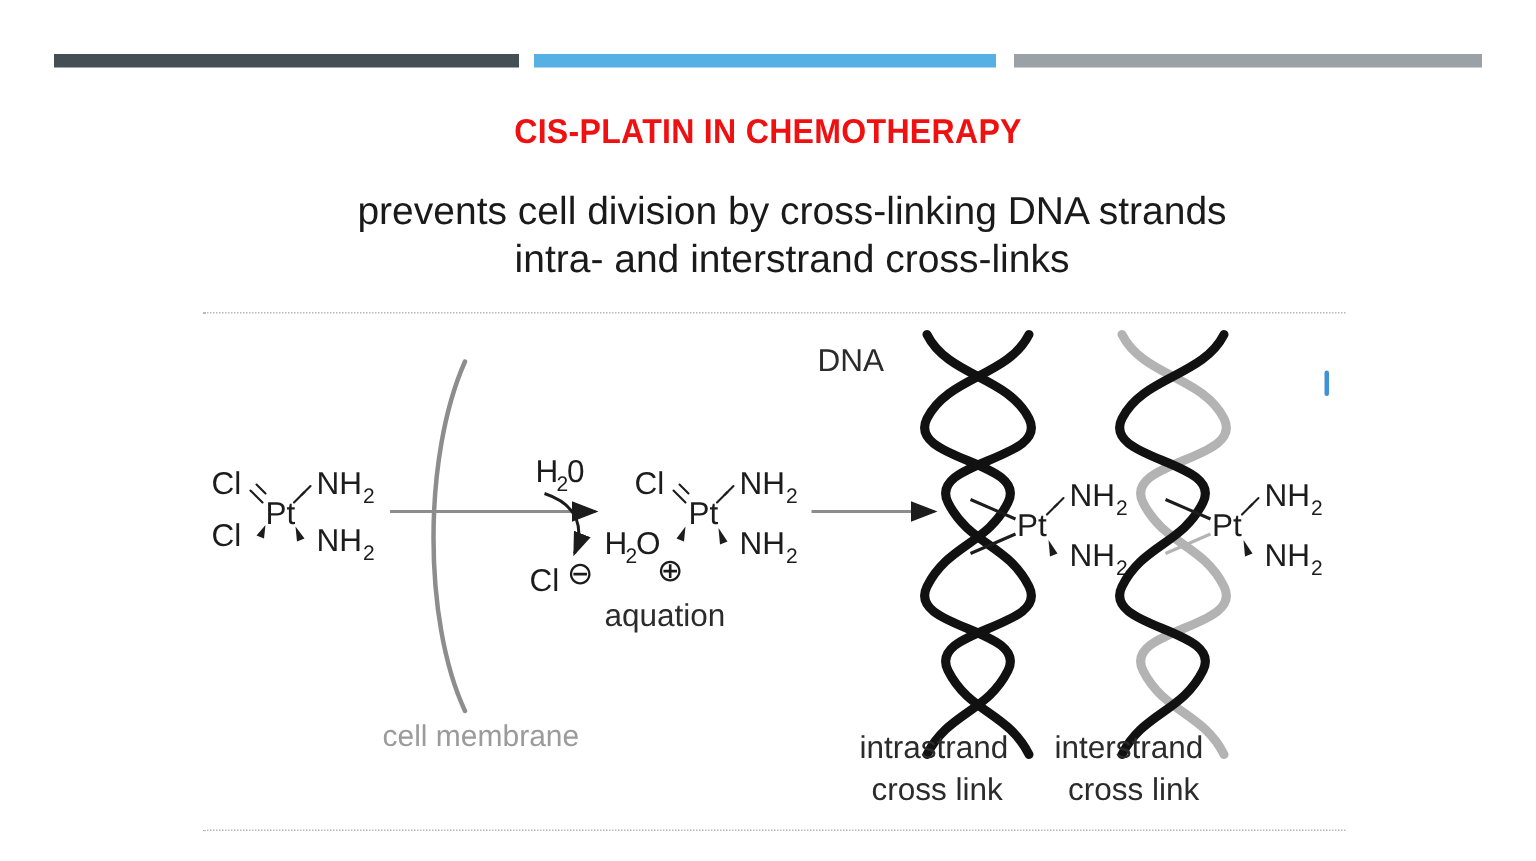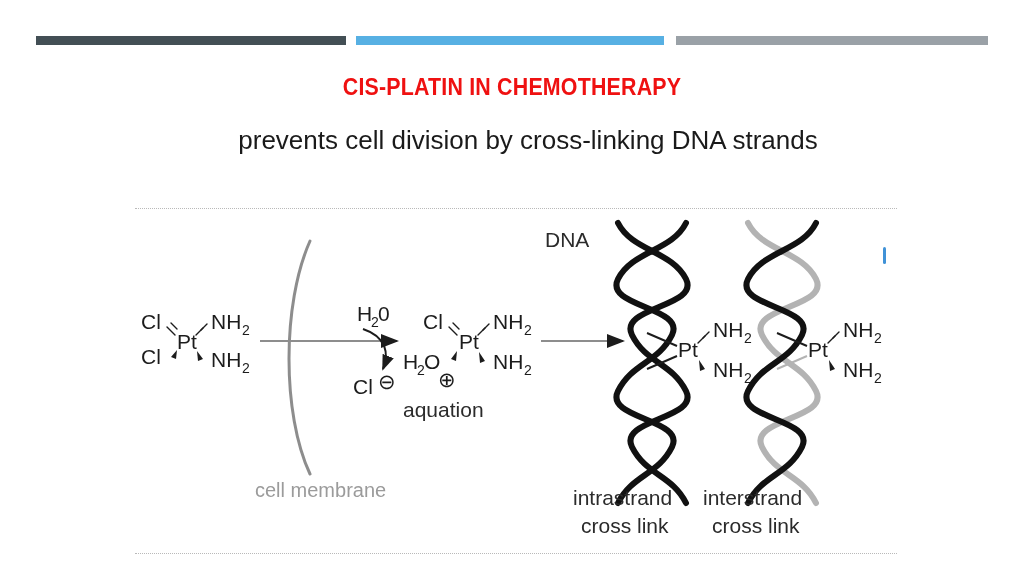--- a/index.html
+++ b/index.html
@@ -87,20 +87,21 @@
 <body>
 
 <div class="topbar dark"></div>
 <div class="topbar blue"></div>
 <div class="topbar gray"></div>
 
 <div class="slide-title">CIS-PLATIN IN CHEMOTHERAPY</div>
 
 <div class="slide-subtitle">
   <span>prevents cell division by cross-linking DNA strands</span>
+  <span>intra- and interstrand cross-links</span>
 </div>
 
 <div class="figure">
 <svg width="762" height="344" viewBox="0 0 762 344" xmlns="http://www.w3.org/2000/svg">
 
   <defs>
     <marker id="arrowhead" markerWidth="9" markerHeight="7" refX="8" refY="3.5" orient="auto">
       <polygon points="0 0, 9 3.5, 0 7" fill="#1c1c1c"></polygon>
     </marker>
     <marker id="arrowheadSmall" markerWidth="8" markerHeight="6" refX="7" refY="3" orient="auto">

